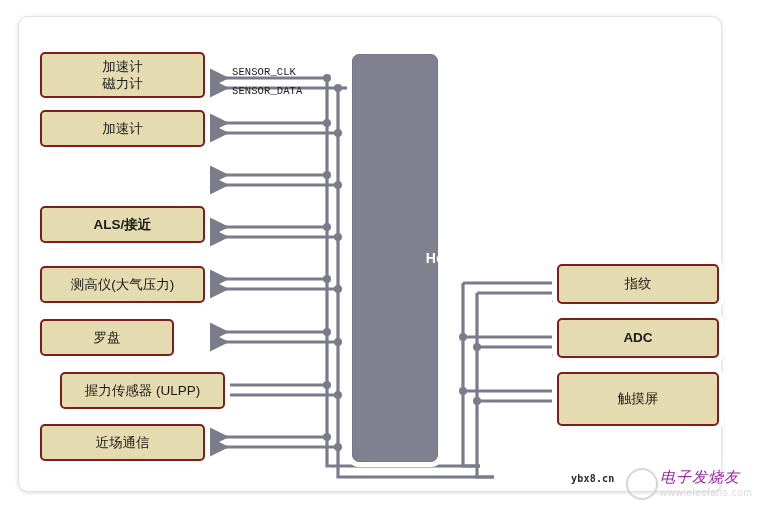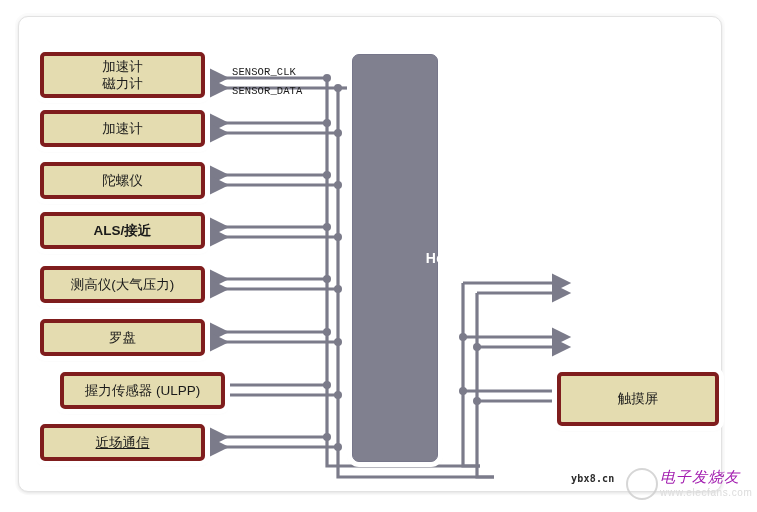--- a/index.html
+++ b/index.html
@@ -33,21 +33,21 @@
     border: 1px solid #e2e2e2;
     border-radius: 10px;
     box-shadow: 0 1px 3px rgba(0,0,0,0.10), 0 0 0 3px #fbfbfb;
     box-sizing: border-box;
   }
 
   
   .node-box {
     position: absolute;
     background: #e4dcb0;
-    border: 4px solid #7f1d1d;
+    border: 2px solid #7f1d1d;
     border-radius: 5px;
     box-sizing: border-box;
     display: flex;
     align-items: center;
     justify-content: center;
     text-align: center;
     color: #1a1a1a;
     font-size: 13.5px;
     line-height: 1.28;
     box-shadow: 0 0 0 5px #ffffff, 0 2px 4px rgba(0,0,0,0.22);
@@ -241,39 +241,42 @@
   <div class="bus-label" id="lbl-clk">SENSOR_CLK</div>
   <div class="bus-label" id="lbl-data">SENSOR_DATA</div>
 
   <div class="node-box" style="left:40px;top:52px;width:165px;height:46px;">
     <span class="node-label">加速计
 磁力计</span>
   </div>
   <div class="node-box" style="left:40px;top:110px;width:165px;height:37px;">
     <span class="node-label">加速计</span>
   </div>
-  <div class="node-box" style="left:40px;top:162px;width:165px;height:37px;">
-    <span class="node-label">陀螺仪</span>
-  </div>
-  <div class="node-box bold" style="left:40px;top:212px;width:165px;height:37px;">
+  <div class="node-box bold" style="left:40px;top:206px;width:165px;height:37px;">
     <span class="node-label">ALS/接近</span>
   </div>
   <div class="node-box" style="left:40px;top:266px;width:165px;height:37px;">
     <span class="node-label">测高仪(大气压力)</span>
   </div>
-  <div class="node-box" style="left:40px;top:319px;width:165px;height:37px;">
+  <div class="node-box" style="left:40px;top:319px;width:134px;height:37px;">
     <span class="node-label">罗盘</span>
   </div>
   <div class="node-box" style="left:40px;top:372px;width:165px;height:37px;margin-left:20px;">
     <span class="node-label">握力传感器 (ULPP)</span>
   </div>
-  <div class="node-box" style="left:40px;top:424px;width:165px;height:37px;text-decoration:underline;">
+  <div class="node-box" style="left:40px;top:424px;width:165px;height:37px;">
     <span class="node-label">近场通信</span>
   </div>
 
+  <div class="node-box" style="left:557px;top:264px;width:162px;height:40px;">
+    <span class="node-label">指纹</span>
+  </div>
+  <div class="node-box bold" style="left:557px;top:318px;width:162px;height:40px;">
+    <span class="node-label">ADC</span>
+  </div>
   <div class="node-box" style="left:557px;top:372px;width:162px;height:54px;">
     <span class="node-label">触摸屏</span>
   </div>
 
   <div class="wm" id="wm-ybx8">ybx8.cn</div>
   <div class="wm" id="wm-ybx8-ring"></div>
   <div class="wm" id="wm-elecfans-cn">电子发烧友</div>
   <div class="wm" id="wm-elecfans-url">www.elecfans.com</div>
 
 </div>

